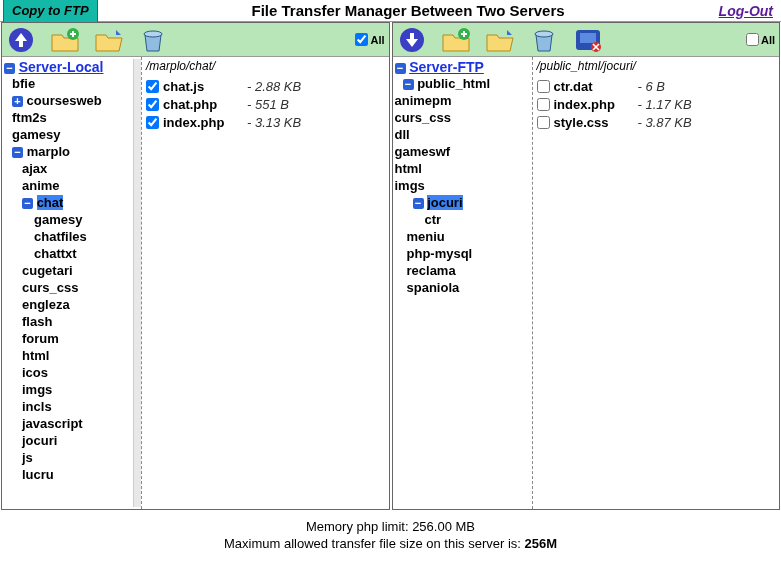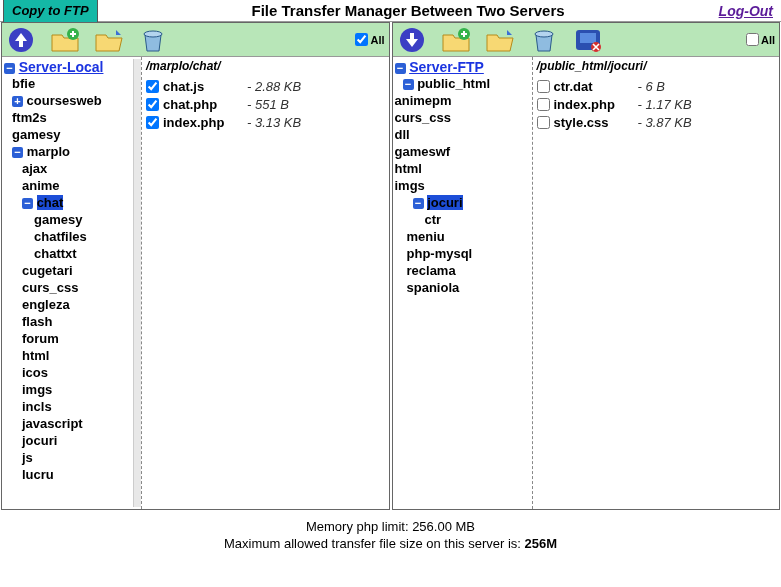--- a/index.html
+++ b/index.html
@@ -9,25 +9,25 @@
   .title { flex: 1; text-align: center; font-weight: bold; font-size: 15px; }
   .logout { color: #5b1b99; font-weight: bold; font-style: italic; text-decoration: underline; font-size: 14px; margin-right: 8px; cursor: pointer; }
   .panels { display: flex; height: 488px; }
   .panel { flex: 1; display: flex; flex-direction: column; border: 1px solid #666; margin: 0 1px; }
   .toolbar { background: #b8e6b8; height: 34px; display: flex; align-items: center; padding: 0 4px; border-bottom: 1px solid #999; position: relative; }
   .tool-icon { width: 30px; height: 28px; margin-right: 14px; display: inline-flex; align-items: center; justify-content: center; cursor: pointer; }
   .all-chk { margin-left: auto; display: flex; align-items: center; gap: 2px; font-size: 11px; font-weight: bold; }
   .panel-body { flex: 1; display: flex; overflow: hidden; }
   .tree { width: 140px; border-right: 1px dashed #888; overflow-y: auto; overflow-x: hidden; padding: 2px 0 2px 2px; }
   .filelist { flex: 1; padding: 2px 4px; overflow-y: auto; }
-  .path { font-style: italic; font-weight: bold; margin-bottom: 6px; font-size: 12px; }
+  .path { font-style: italic; font-weight: normal; margin-bottom: 6px; font-size: 12px; }
   .srv { color: #1b34e0; font-weight: bold; text-decoration: underline; font-size: 14px; display: inline-flex; align-items: center; gap: 2px; cursor: pointer; }
   .box { display: inline-flex; width: 11px; height: 11px; background: #2b5fd6; color: #fff; border-radius: 2px; align-items: center; justify-content: center; font-size: 11px; font-weight: bold; line-height: 1; cursor: pointer; }
   .node { font-weight: bold; font-size: 13px; line-height: 17px; white-space: nowrap; cursor: pointer; }
-  .hl { background: #1d4ed8; }
+  .hl { background: #3b82f6; }
   .file-row { display: flex; align-items: center; margin-bottom: 3px; font-size: 13px; }
   .file-row input { margin-right: 4px; }
   .file-name { font-weight: bold; min-width: 84px; cursor: pointer; }
   .file-size { font-style: italic; color: #333; }
   .scroll-hint { position: absolute; right: 0; top: 2px; bottom: 2px; width: 8px; background: #e8e8e8; border-left:1px solid #ccc; }
   .footer { text-align: center; padding-top: 8px; font-size: 13px; line-height: 17px; }
   
   svg { display: block; }
 </style>
 </head>

